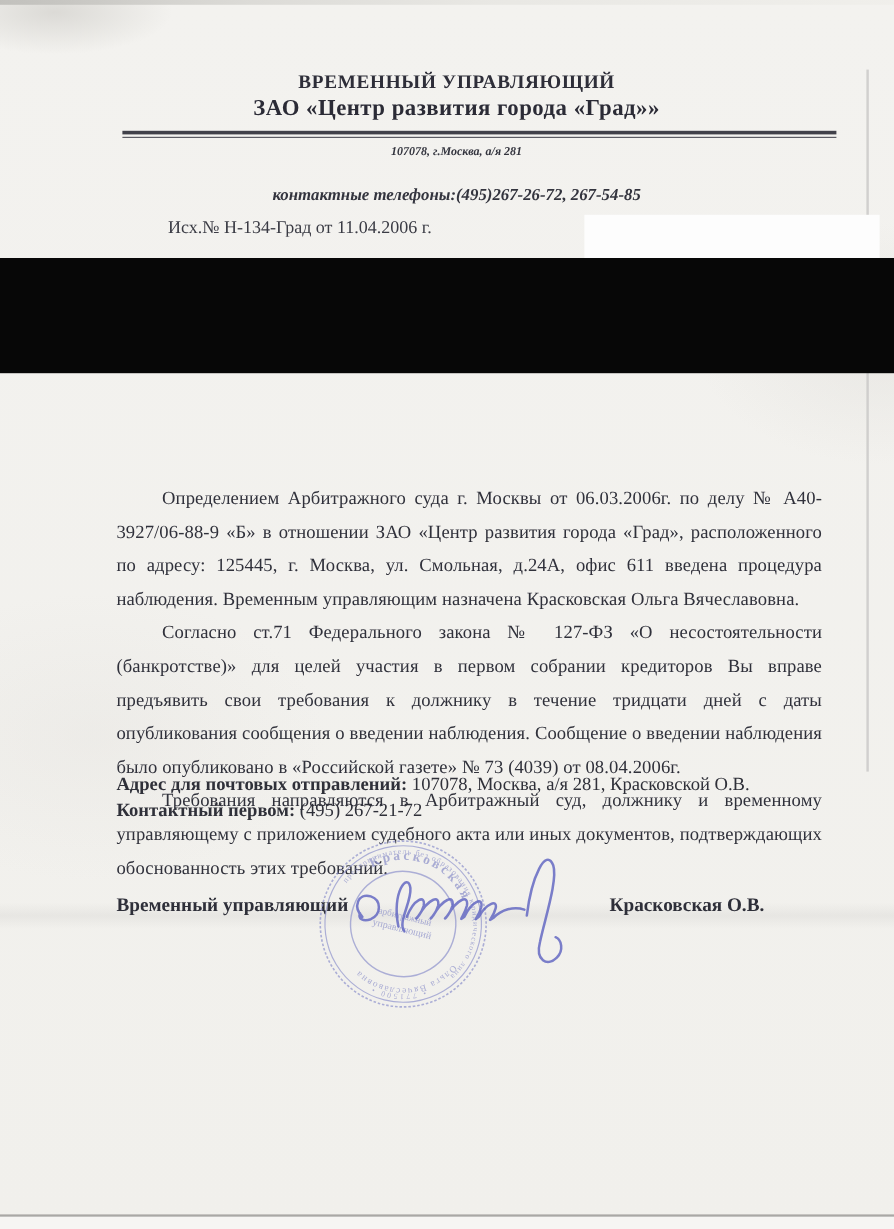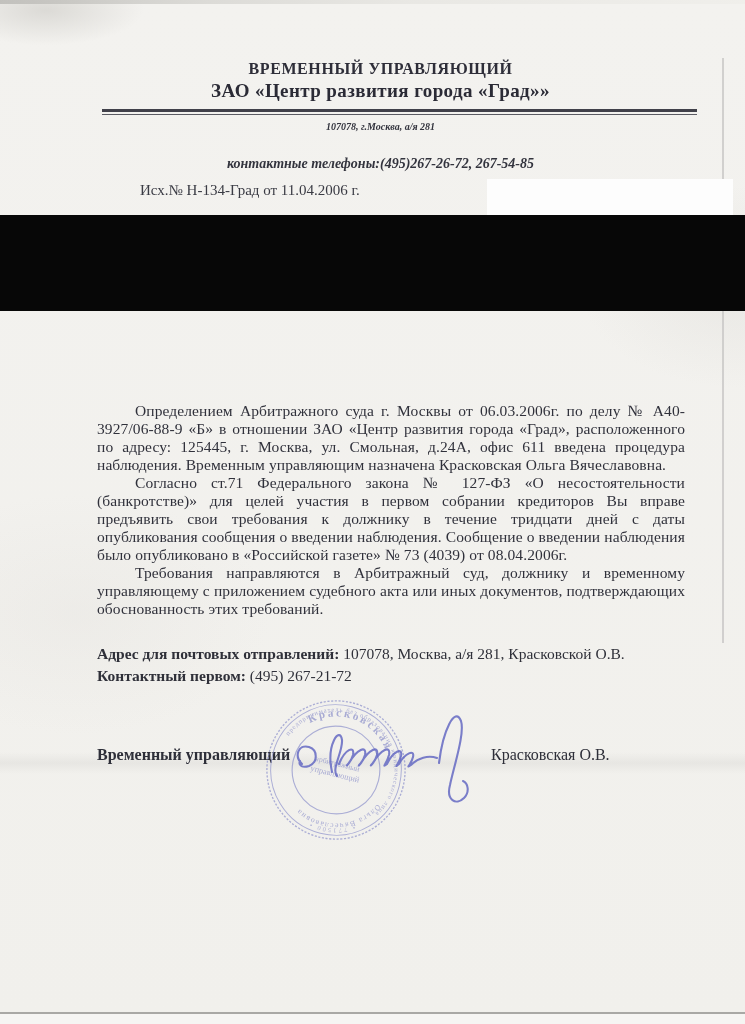--- a/index.html
+++ b/index.html
@@ -26,32 +26,32 @@
   .hdr-phones{top:124px;font-size:14px;font-weight:bold;font-style:italic;color:#33343e;margin-top:32px;}
   .ref-line{top:182px;left:104px;font-size:15px;color:#3a3b44;margin-left:36px;}
   
   .white-patch{top:179px;left:487px;width:246px;height:37px;background:#fdfdfd;}
   .black-band{top:215px;left:0;width:745px;height:96px;background:#070707;}
   
   .subject{top:325px;line-height:21px;font-size:16.5px;color:#2e2f39;}
   .subject .t1{font-weight:bold;}
   .subject .t2,.subject .t3{font-weight:bold;font-style:italic;}
   
-  .body-block{top:402px;left:97px;width:588px;font-size:15.5px;line-height:18px;
+  .body-block{top:402px;left:97px;width:588px;font-size:15.5px;line-height:28px;
     text-align:justify;color:#30313b;letter-spacing:.1px;}
   .body-block p{margin:0;text-indent:38px;}
   
   .postal{top:645px;left:97px;font-size:15.5px;text-align:center;}
   .phone{top:667px;left:97px;font-size:15.5px;}
   .lbl{font-weight:bold;}
   
   .sig-band{top:752px;left:0;width:745px;height:22px;
     background:linear-gradient(rgba(205,204,201,.0),rgba(205,204,201,.28),rgba(205,204,201,.0));}
   .sig-role{top:746px;left:97px;font-size:16px;font-weight:bold;color:#2e2f39;}
-  .sig-name{top:746px;left:491px;font-size:16px;font-weight:normal;color:#2e2f39;}
+  .sig-name{top:746px;left:508px;font-size:16px;font-weight:bold;color:#2e2f39;}
   .stamp-box{top:697px;left:263px;width:146px;height:146px;}
   .sign-box{top:692px;left:286px;width:232px;height:132px;}
   
   .edge-top{top:0;left:0;width:745px;height:4px;
     background:linear-gradient(90deg,#b9b8b4 0%,#d6d5d1 28%,#e6e5e1 55%,#efeeea 100%);opacity:.8;}
   .edge-right{top:58px;left:722px;width:1.5px;height:585px;background:#c8c7c5;opacity:.8;}
   .edge-bottom-line{top:1012px;left:0;width:745px;height:1.5px;background:#a9a8a5;}
   .edge-bottom-strip{top:1013.5px;left:0;width:745px;height:11px;background:#f6f5f3;}
 </style>
 </head>

